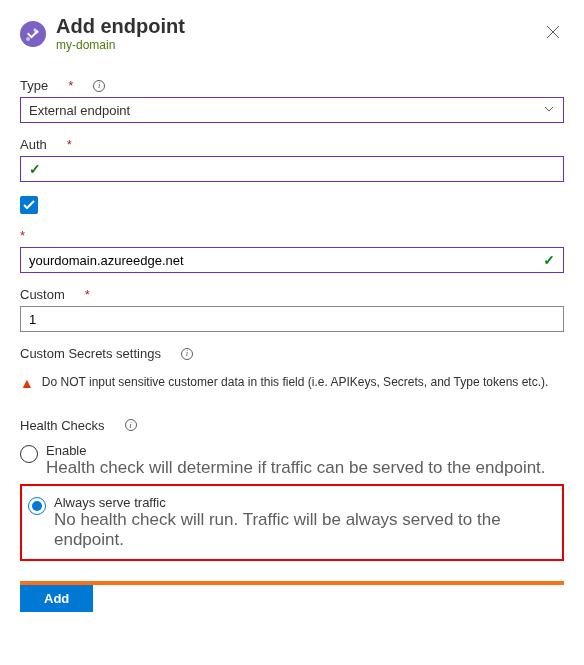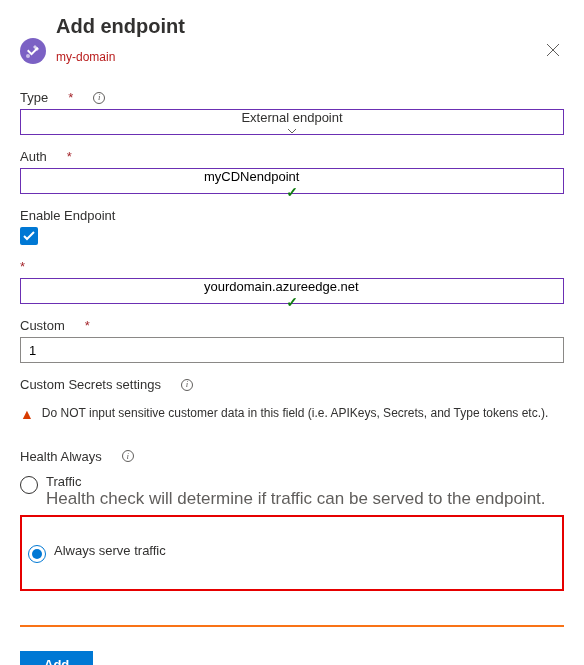--- a/index.html
+++ b/index.html
@@ -5,48 +5,48 @@
   * { box-sizing: border-box; }
   body {
     margin: 0;
     font-family: "Segoe UI", -apple-system, sans-serif;
     font-size: 13px;
     color: #323130;
     background: #fff;
     width: 584px;
     padding: 14px 20px 20px 20px;
   }
-  .header { display: flex; align-items: flex-end; margin-bottom: 26px; }
+  .header { display: flex; align-items: center; margin-bottom: 26px; }
   .header-icon {
     width: 26px; height: 26px; border-radius: 50%;
     background: #7b61c4;
     display: flex; align-items: center; justify-content: center;
     margin-right: 10px; flex-shrink: 0; margin-top: 2px;
   }
   .header-icon svg { width: 16px; height: 16px; }
   .header-text { flex: 1; }
   .header-title { font-size: 20px; font-weight: 600; line-height: 24px; }
-  .header-sub { font-size: 12px; color: #b91c1c; margin-top: 12px; }
+  .header-sub { font-size: 12px; color: #4d7c0f; margin-top: 0px; }
   .close-btn { font-size: 16px; color: #605e5c; padding: 4px; cursor: pointer; line-height: 1; }
   .field { margin-bottom: 14px; }
   .label { font-size: 13px; color: #323130; margin-bottom: 4px; display: flex; align-items: center; gap: 20px; }
   .req { color: #a4262c; }
   .info-icon {
     width: 12px; height: 12px; border: 1px solid #605e5c; border-radius: 50%;
     display: inline-flex; align-items: center; justify-content: center;
     font-size: 9px; color: #605e5c; font-style: italic; font-family: serif;
     line-height: 1;
   }
   .control {
     width: 100%; height: 26px; border: 1px solid #8a8886;
     padding: 0 8px; font-size: 13px; font-family: inherit;
     display: flex; align-items: center; justify-content: space-between;
     background: #fff;
   }
-  .control.purple { border-color: #6b2fb3; flex-direction: column; }
+  .control.purple { border-color: #6b2fb3; }
   .control input {
     border: 0; outline: 0; flex: 1; font-size: 13px; font-family: inherit;
     padding: 0; background: transparent; height: 100%;
   }
   .control input::placeholder { color: #808080; }
   .chevron { color: #605e5c; }
   .check-green { color: #107c10; font-weight: bold; font-size: 14px; }
   .checkbox {
     width: 18px; height: 18px; background: #0078d4; border-radius: 2px;
     display: flex; align-items: center; justify-content: center; cursor: pointer;
@@ -58,22 +58,22 @@
   .radio {
     width: 18px; height: 18px; border: 1px solid #323130; border-radius: 50%;
     flex-shrink: 0; margin-top: 2px; display: flex; align-items: center; justify-content: center;
   }
   .radio.selected { border-color: #0078d4; }
   .radio.selected::after {
     content: ""; width: 10px; height: 10px; background: #0078d4; border-radius: 50%;
   }
   .radio-text .r-title { font-size: 13px; color: #323130; }
   .radio-text .r-sub { font-size: 17px; color: #605e5c; }
-  .highlight-box { border: 2px solid #e60000; padding: 22px 6px; margin-top: 2px; }
-  .footer-sep { border-top: 2px solid #f97316; margin-top: 34px; padding-top: 24px; }
+  .highlight-box { border: 2px solid #e60000; padding: 5px 6px; margin-top: 2px; }
+  .footer-sep { border-top: 4px solid #f97316; margin-top: 20px; padding-top: 0; }
   .add-btn {
     background: #0078d4; color: #fff; border: 0; font-size: 13px; font-weight: 600;
     padding: 6px 24px; cursor: pointer; font-family: inherit;
   }
 </style>
 </head>
 <body>
 
 <div class="header">
   <div class="header-icon">
@@ -109,29 +109,25 @@
     </span>
   </div>
 </div>
 
 <div class="field">
   <div class="label">
     <span>Auth</span>
     <span class="req">*</span>
   </div>
   <div class="control purple">
-    <input type="text" value="myCDNendpoint" style="">
     <span class="check-green">✓</span>
   </div>
 </div>
 
 <div class="field">
-  <div class="label">
-    <span>Enable Endpoint</span>
-  </div>
   <div class="checkbox">
     <svg viewBox="0 0 14 14">
         <path fill="none" stroke="#fff" stroke-width="2" d="M2 7l3 3 7-7"></path>
       </svg>
   </div>
 </div>
 
 <div class="field">
   <div class="label">
     <span class="req">*</span>
@@ -159,37 +155,38 @@
   </div>
 </div>
 
 <div class="warning-row">
   <span class="warn-icon">▲</span>
   <span>Do NOT input sensitive customer data in this field (i.e. APIKeys, Secrets, and Type tokens etc.).</span>
 </div>
 
 <div class="field">
   <div class="label" style="margin-bottom:6px;">
-    <span>Health Always</span>
+    <span>Health Checks</span>
     <span class="info-icon">i</span>
   </div>
 
   <div class="radio-row">
     <div class="radio"></div>
     <div class="radio-text">
-      <div class="r-title">Traffic</div>
+      <div class="r-title">Enable</div>
       <div class="r-sub">Health check will determine if traffic can be served to the endpoint.</div>
     </div>
   </div>
 
   <div class="highlight-box">
     <div class="radio-row">
       <div class="radio selected"></div>
       <div class="radio-text">
         <div class="r-title">Always serve traffic</div>
+        <div class="r-sub">No health check will run. Traffic will be always served to the endpoint.</div>
       </div>
     </div>
   </div>
 </div>
 
 <div class="footer-sep">
   <button class="add-btn">Add</button>
 </div>
 
 </body></html>

